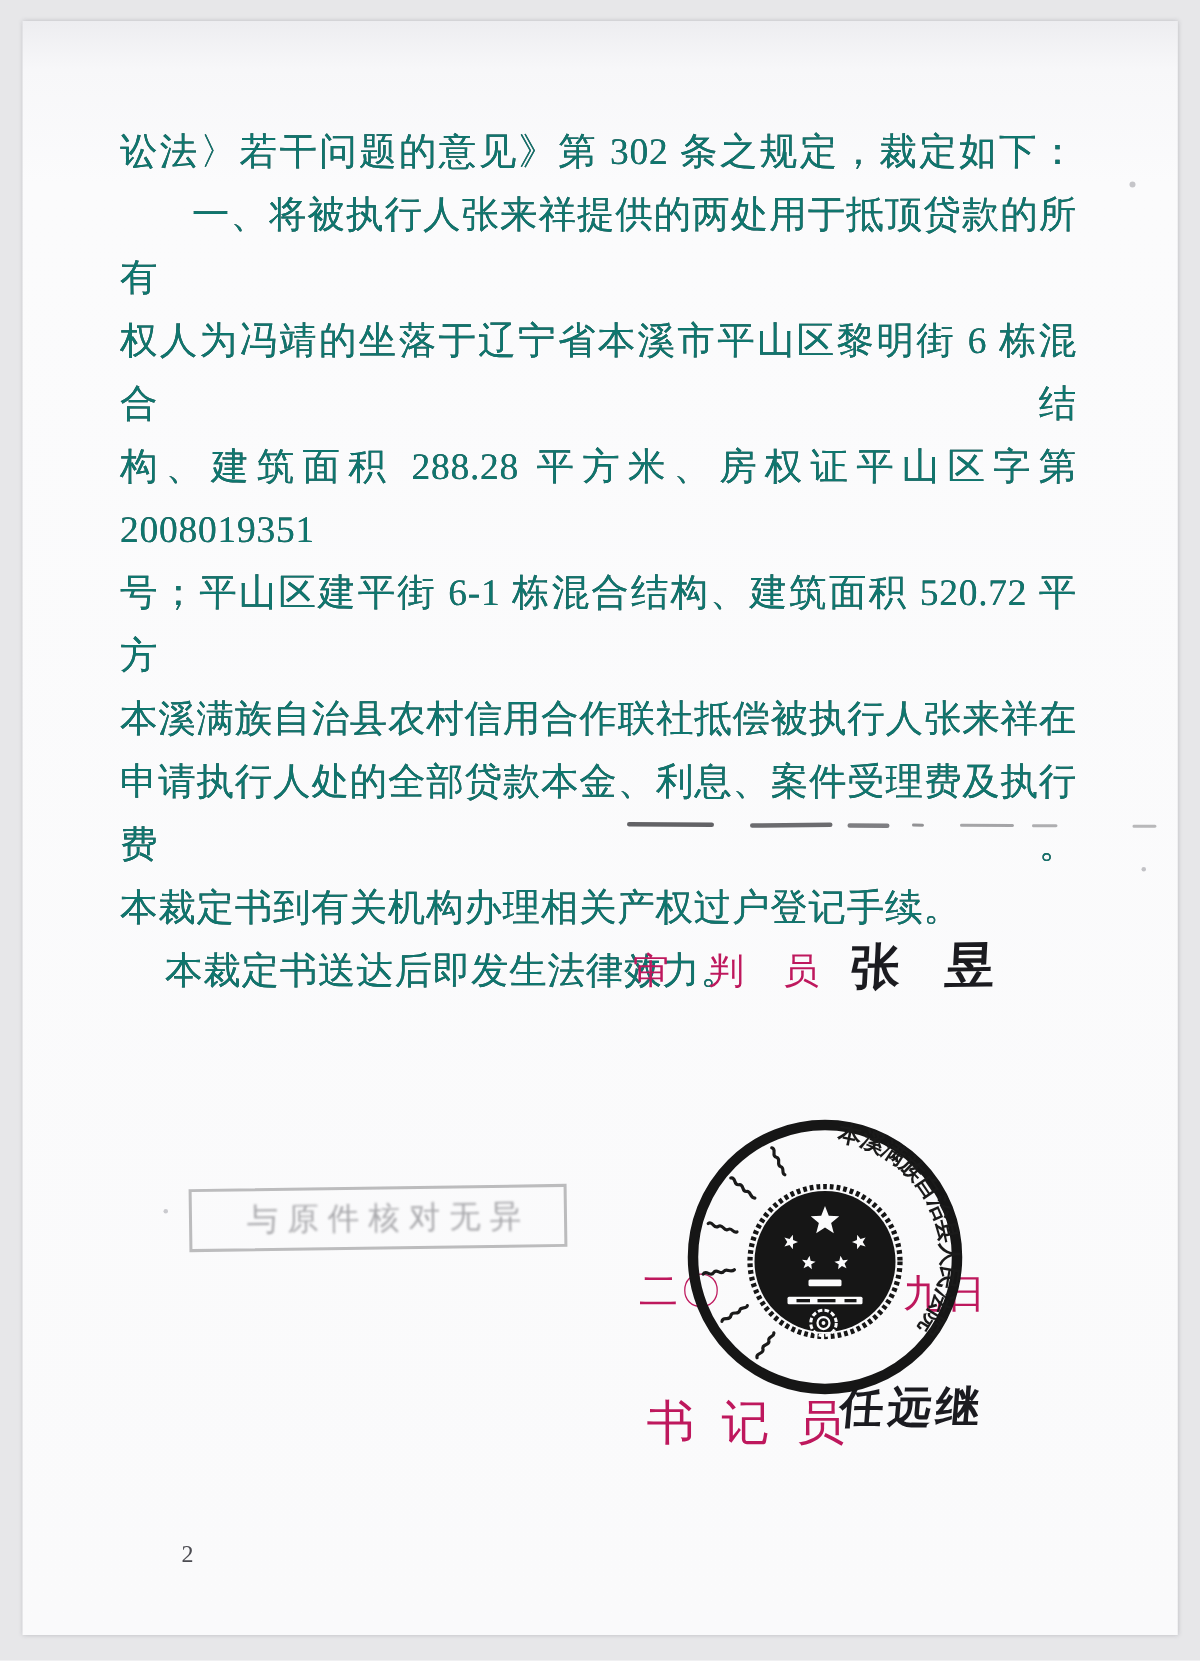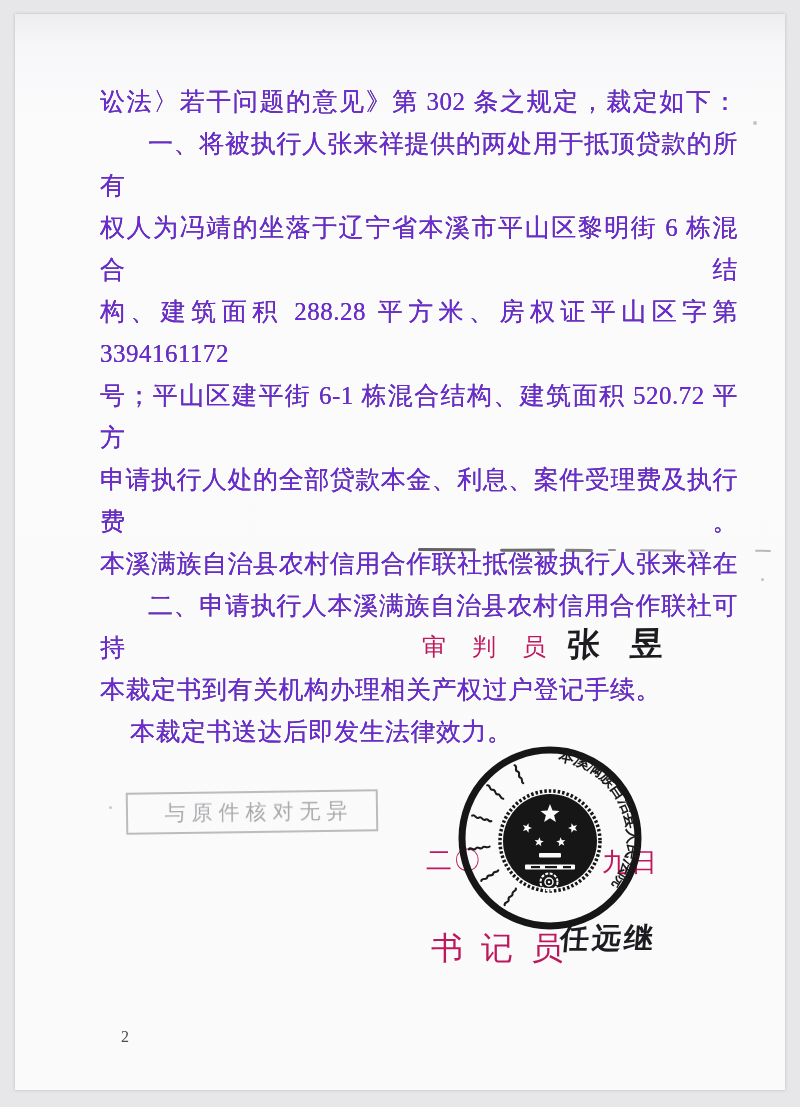--- a/index.html
+++ b/index.html
@@ -7,22 +7,22 @@
     position:relative;width:800px;height:1107px;overflow:hidden;
     background:#e7e7e9;
     font-family:"Liberation Serif","DejaVu Serif",serif;
   }
   .paper{
     position:absolute;left:15px;top:14px;width:770px;height:1076px;
     background:linear-gradient(180deg,#ededf0 0%,#f7f7f9 3%,#fbfbfc 10%,#fafafb 100%);
     box-shadow:0 0 3px rgba(60,60,70,.25);
   }
   .body-text{
-    position:absolute;left:100px;top:81px;width:638px;
-    font-size:25px;line-height:42px;color:#6d28d9;
+    position:absolute;left:80px;top:81px;width:638px;
+    font-size:25px;line-height:42px;color:#0f766e;
     letter-spacing:.5px;z-index:2;
     text-shadow:0 0 .4px #3a3a40;
   }
   .line{text-align:justify;}
   .line.full{text-align-last:justify;}
   .line.ind{text-indent:48px;}
   .line.ind-sm{text-indent:30px;}
   .abs{position:absolute;z-index:2;white-space:nowrap;color:#be185d;}
   .judge-label{left:422px;top:631px;font-size:24px;letter-spacing:26px;}
   .judge-name{left:567px;top:622px;font-size:33px;font-weight:bold;letter-spacing:30px;
@@ -64,25 +64,24 @@
 <body>
 
 <div class="scan">
 
   <div class="paper"></div>
 
   <div class="body-text">
     <div class="line full">讼法〉若干问题的意见》第 302 条之规定，裁定如下：</div>
     <div class="line full ind">一、将被执行人张来祥提供的两处用于抵顶贷款的所有</div>
     <div class="line full">权人为冯靖的坐落于辽宁省本溪市平山区黎明街 6 栋混合结</div>
-    <div class="line full">构、建筑面积 288.28 平方米、房权证平山区字第 3394161172</div>
+    <div class="line full">构、建筑面积 288.28 平方米、房权证平山区字第 2008019351</div>
     <div class="line full">号；平山区建平街 6-1 栋混合结构、建筑面积 520.72 平方</div>
+    <div class="line full">本溪满族自治县农村信用合作联社抵偿被执行人张来祥在</div>
     <div class="line full">申请执行人处的全部贷款本金、利息、案件受理费及执行费。</div>
-    <div class="line full">本溪满族自治县农村信用合作联社抵偿被执行人张来祥在</div>
-    <div class="line full ind">二、申请执行人本溪满族自治县农村信用合作联社可持</div>
     <div class="line">本裁定书到有关机构办理相关产权过户登记手续。</div>
     <div class="line ind-sm">本裁定书送达后即发生法律效力。</div>
   </div>
 
   <div class="smudge">
     <span class="s1"></span>
       <span class="s2"></span>
       <span class="s3"></span>
     <span class="s4"></span>
       <span class="s5"></span>

